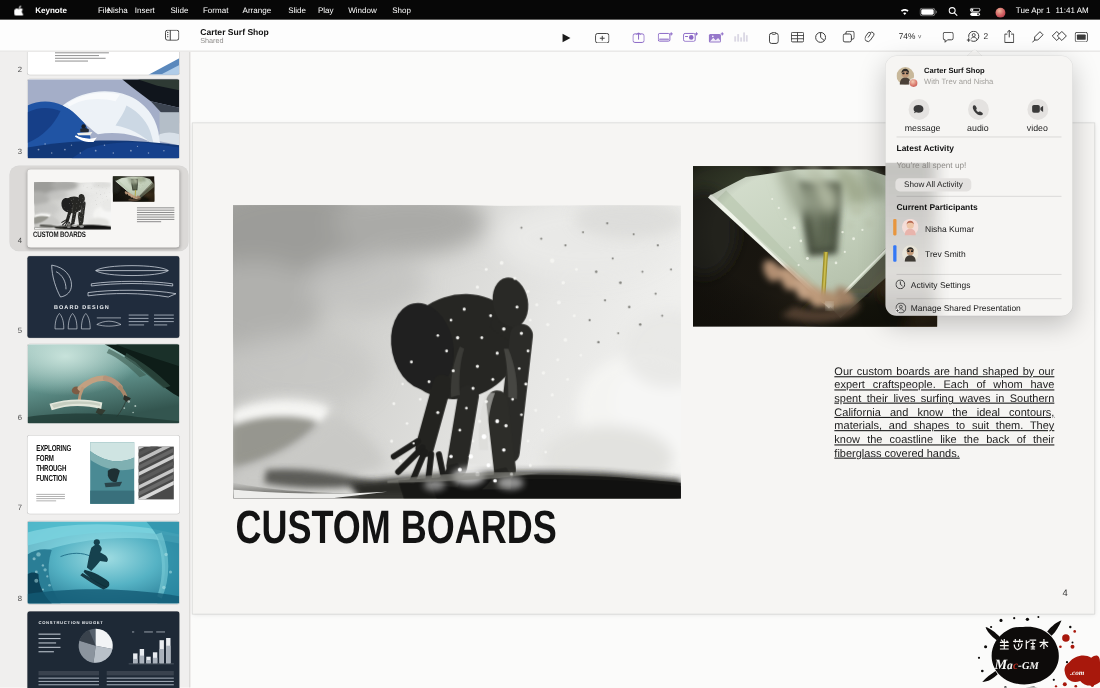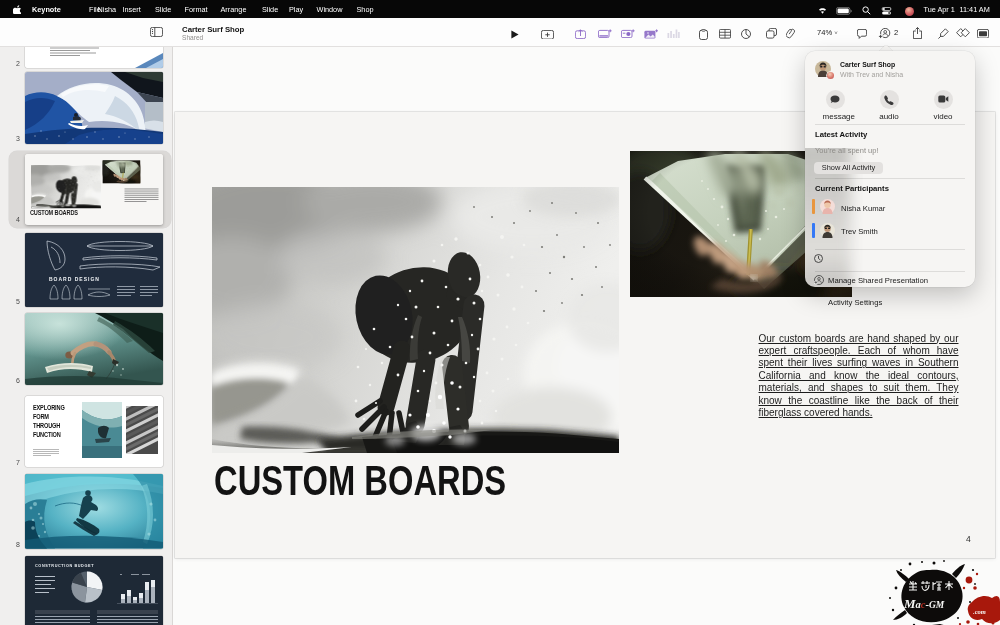--- a/index.html
+++ b/index.html
@@ -824,21 +824,21 @@
           <path d="M4.2 5.2 C4.2 2.9 5.6 1.7 7.5 1.7 C9.4 1.7 10.8 2.9 10.8 5.2 C9.8 4.1 8.8 3.7 7.5 3.7 C6.2 3.7 5.2 4.1 4.2 5.2 Z" fill="#2c2822"></path>
           <rect x="4.8" y="4.6" width="2.1" height="1.5" rx="0.4" fill="#1a1a1a"></rect>
           <rect x="8.1" y="4.6" width="2.1" height="1.5" rx="0.4" fill="#1a1a1a"></rect>
         </svg>
       <div class="prow-name" style="left:36px;top:176px;">Trev Smith</div>
       <div class="pop-divider" style="top:198px;"></div>
       <svg class="abs" style="left:9px;top:202.5px" width="9" height="9" viewBox="0 0 9 9">
           <circle cx="4.5" cy="4.5" r="4" fill="none" stroke="#3a3a3a" stroke-width="0.9"></circle>
           <path d="M4.5 4.5 L4.5 1.8 M4.5 4.5 L6.4 6" fill="none" stroke="#3a3a3a" stroke-width="0.9"></path>
         </svg>
-      <div class="prow-name" style="left:23px;top:204px;margin-top:43px;">Activity Settings</div>
+      <div class="prow-name" style="left:23px;top:204px;">Activity Settings</div>
       <div class="pop-divider" style="top:219.5px;"></div>
       <svg class="abs" style="left:9px;top:223.5px" width="10" height="10" viewBox="0 0 10 10">
           <circle cx="5" cy="5" r="4.5" fill="none" stroke="#3a3a3a" stroke-width="0.8"></circle>
           <circle cx="5" cy="3.8" r="1.3" fill="none" stroke="#3a3a3a" stroke-width="0.7"></circle>
           <path d="M2.6 7.8 C3 6.3 3.9 5.7 5 5.7 c1.1 0 2 .6 2.4 2.1" fill="none" stroke="#3a3a3a" stroke-width="0.7"></path>
           <circle cx="1.9" cy="7.4" r="1.9" fill="#f2f1ef"></circle>
           <path d="M1.9 6.4 v2 M0.9 7.4 h2" stroke="#3a3a3a" stroke-width="0.7" stroke-linecap="round"></path>
         </svg>
       <div class="prow-name" style="left:23px;top:225px;">Manage Shared Presentation</div>
     </div>

